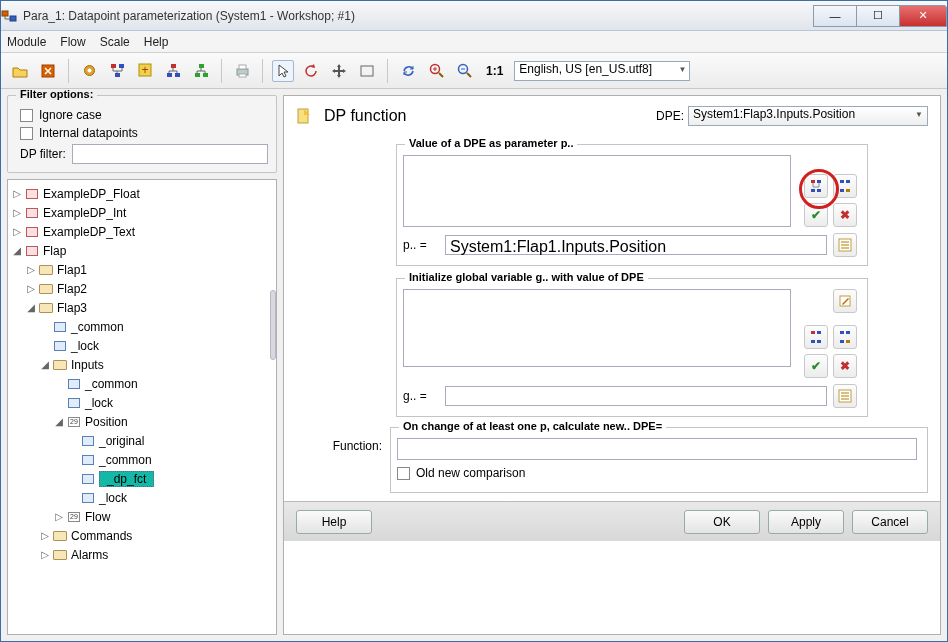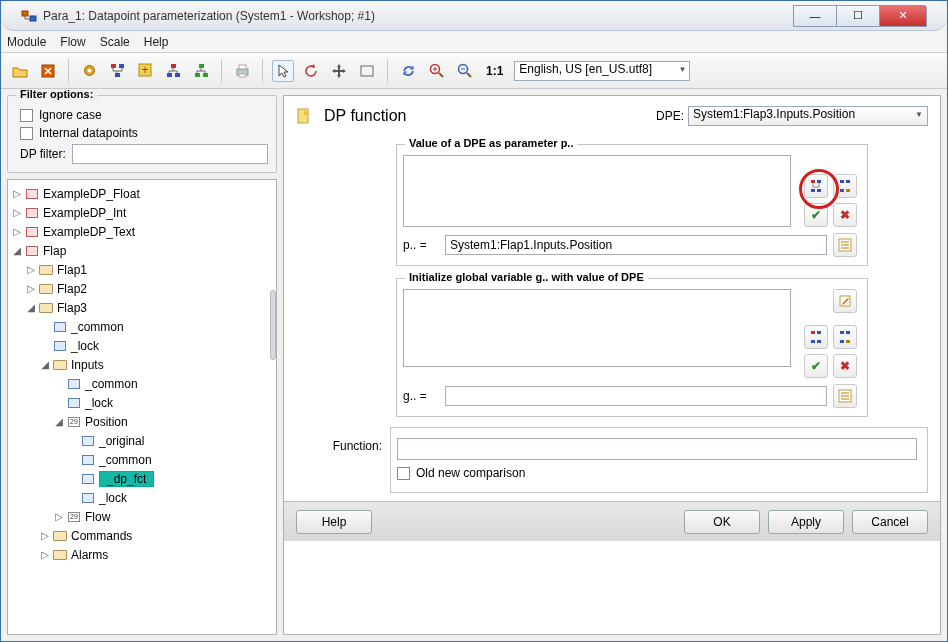--- a/index.html
+++ b/index.html
@@ -1,18 +1,18 @@
 <!DOCTYPE html>
 <html><head>
 <meta charset="utf-8">
 <style>
 * { box-sizing: border-box; font-family: Tahoma, Arial, sans-serif; font-size: 12px; }
 body { margin: 0; background: #fff; }
 .window { width: 948px; height: 642px; border: 1px solid #3a6ea5; display: flex; flex-direction: column; background: #f0f0f0; }
-.titlebar { height: 30px; background: linear-gradient(#f8f8f8,#e0e4ec); display: flex; align-items: center; padding: 0 20px; border-bottom: 1px solid #b8c4d8; border-radius: 14px; }
+.titlebar { height: 30px; background: linear-gradient(#f8f8f8,#e0e4ec); display: flex; align-items: center; padding: 0 0; border-bottom: 1px solid #b8c4d8; }
 .titlebar .app-icon { width: 16px; height: 16px; margin-right: 6px; display:inline-flex; align-items:center; justify-content:center; }
 .titlebar .title { flex: 1; font-size: 12px; color: #333; }
 .winbtns { display: flex; gap: 0; }
 .winbtn { width: 44px; height: 22px; border: 1px solid #8a9bb0; background: linear-gradient(#f4f7fb,#dbe4ef); margin-left: -1px; display:flex; align-items:center; justify-content:center; font-size:11px; }
 .winbtn.close { background: linear-gradient(#e87070,#c83030); color:#fff; width:48px; border-radius:0 3px 0 0; }
 .menubar { height: 22px; background: #f4f4f4; border-bottom: 1px solid #d0d0d0; display:flex; align-items:center; padding: 0 6px; gap: 14px; }
 .menubar span { font-size: 12px; color: #222; }
 .toolbar { height: 36px; background: linear-gradient(#fafafa,#ececec); border-bottom: 1px solid #c8c8c8; display:flex; align-items:center; padding: 0 8px; gap: 6px; }
 .tbtn, .ticon { width: 22px; height: 22px; border: 1px solid transparent; display:flex; align-items:center; justify-content:center; border-radius:2px; }
 .tsepr { width:1px; height:24px; background:#c8c8c8; margin:0 3px; }
@@ -49,21 +49,21 @@
 .listbox { flex:1; height:72px; border:1px solid #aab; background:#fff; }
 .sidebtns { width:28px; display:flex; flex-direction:column; gap:5px; align-items:center; justify-content:flex-end; }
 .sidebtns.two { width:58px; flex-direction:row; flex-wrap:wrap; align-content:flex-end; }
 .sbtn { width:24px; height:24px; border:1px solid #c8c8c8; background:linear-gradient(#fdfdfd,#ececec); border-radius:3px; display:flex; align-items:center; justify-content:center; }
 .sbtn.ok { color:#2a8a2a; font-weight:bold; }
 .sbtn.del { color:#c03030; font-weight:bold; }
 .circled { position:relative; }
 .circled::after { content:""; position:absolute; left:-6px; top:-6px; width:34px; height:34px; border:3px solid #d02020; border-radius:50%; }
 .hrow { display:flex; align-items:center; gap:6px; margin-top:6px; }
 .hrow .lbl { width:36px; text-align:left; font-size:12px; }
-.hrow .val { flex:1; height:20px; border:1px solid #aab; background:#fff; padding:2px 4px; font-size:12px; }
+.hrow .val { flex:1; height:20px; border:1px solid #aab; background:#fff; padding:2px 4px; font-size:16px; }
 .funcrow { display:flex; align-items:flex-start; gap:8px; margin-top:4px; }
 .funcrow .flabel { width:86px; text-align:right; padding-top:12px; font-size:12px; }
 .footer { height:40px; background:linear-gradient(#e8e8e8,#d8d8d8); border-top:1px solid #bbb; display:flex; align-items:center; padding:0 12px; gap:8px; margin:8px -12px -10px -12px; }
 .footer .sp { flex:1; }
 .btn { min-width:76px; height:24px; border:1px solid #9aa; background:linear-gradient(#fafafa,#e4e4e4); border-radius:3px; font-size:12px; display:flex; align-items:center; justify-content:center; padding:0 16px; }
 svg { display:block; }
 .scrollhint { position:absolute; right:0; top:110px; width:6px; height:70px; background:#d8d8e0; border:1px solid #b8b8c0; border-radius:3px; }
 </style>
 </head>
 <body>
@@ -502,20 +502,21 @@
                 <line x1="3" y1="7" x2="11" y2="7" stroke="#b08000"></line>
                 <line x1="3" y1="10" x2="11" y2="10" stroke="#b08000"></line>
               </svg>
             </div>
         </div>
       </div>
 
       <div class="funcrow">
         <div class="flabel">Function:</div>
         <div class="group" style="margin:0; flex:1;">
+          <div class="glegend">On change of at least one p, calculate new.. DPE=</div>
           <input class="txtinput" style="width: 100%; height: 22px;" value="">
           <div class="chk" style="margin-top:6px;">
               <div class="chkbox"></div>
               <span>Old new comparison</span>
             </div>
         </div>
       </div>
 
       <div class="footer">
         <div class="btn">

